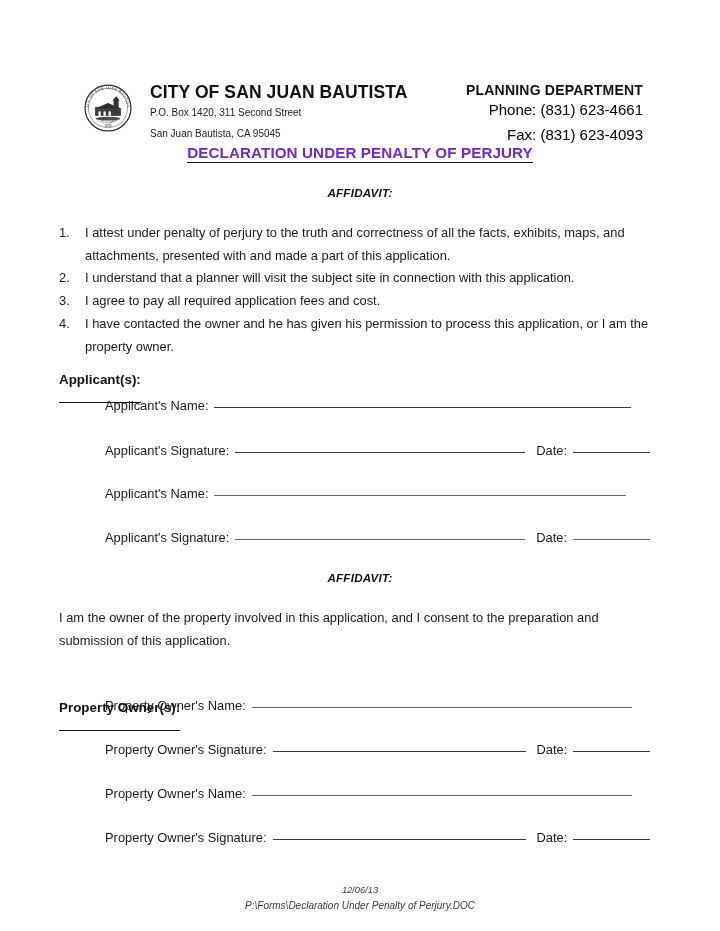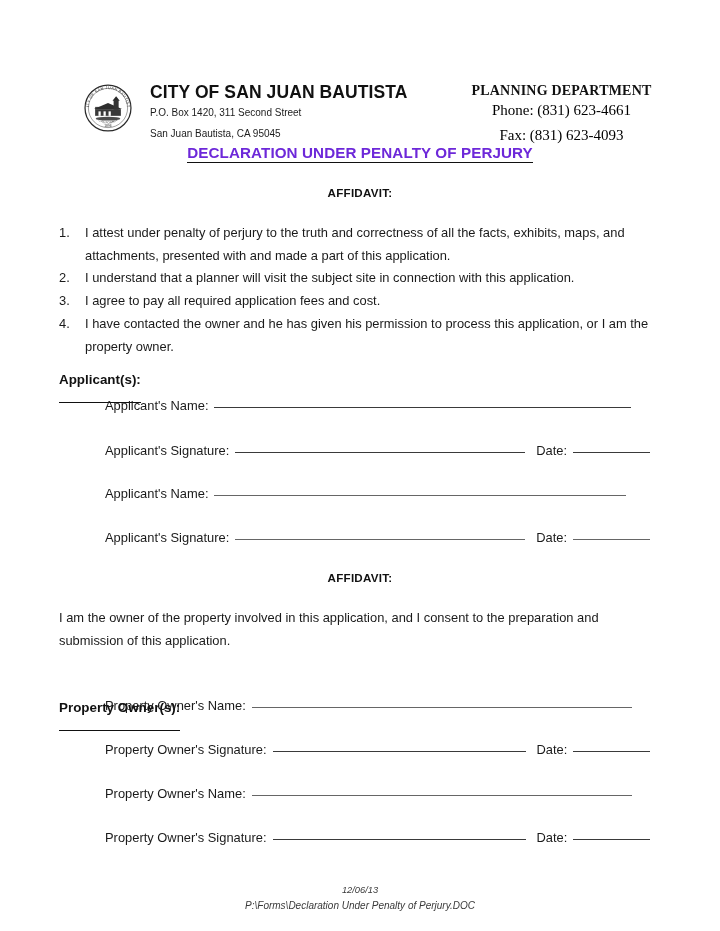--- a/index.html
+++ b/index.html
@@ -58,25 +58,24 @@
   }
   .org-addr {
     font-size: 10px;
     color: #1c1c1c;
     line-height: 1.62;
     margin-top: 4px;
   }
 
   .dept-block {
     position: absolute;
-    left: 454px;
+    left: 428px;
     top: 45px;
     width: 215px;
-    text-align: center;
-    font-family: Liberation Serif, serif;
+    text-align: right;
   }
   .dept-name {
     font-size: 14px;
     font-weight: bold;
     text-transform: uppercase;
     letter-spacing: 0.2px;
     color: #111;
     line-height: 1.1;
   }
   .dept-line {
@@ -105,20 +104,21 @@
 
   .affidavit-heading {
     position: absolute;
     width: 720px;
     text-align: center;
     font-size: 11.6px;
     font-weight: bold;
     letter-spacing: 0.25px;
     text-transform: uppercase;
     color: #111;
+    font-style: italic;
   }
   #affidavit-1 { top: 186px; }
   #affidavit-2 { top: 571px; }
 
   
   .clauses {
     position: absolute;
     left: 59px;
     top: 222px;
     width: 600px;

